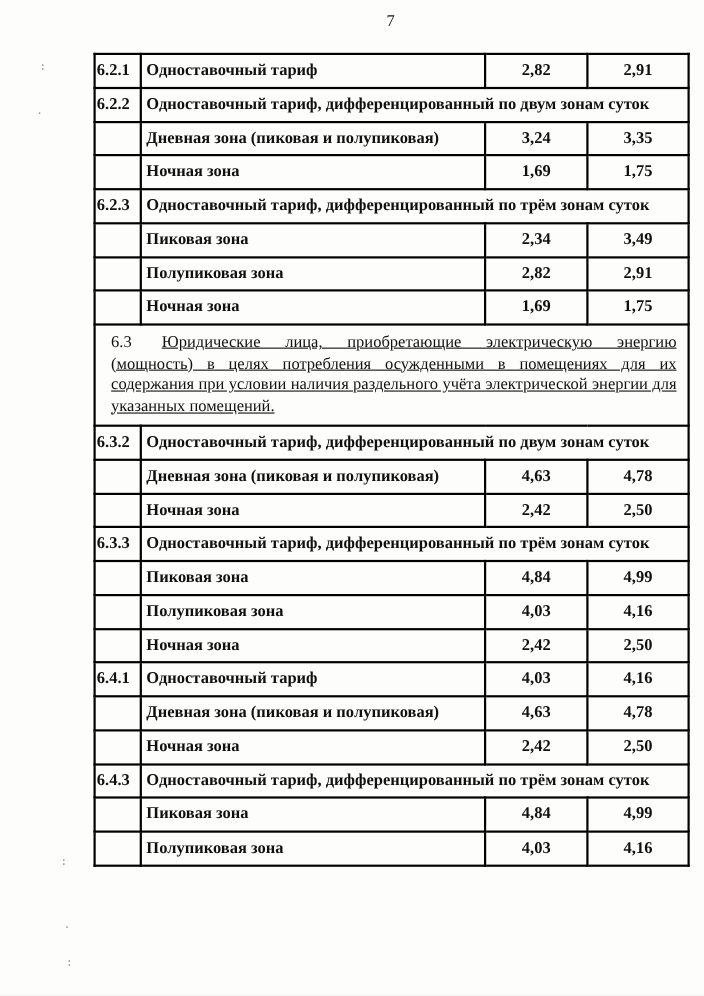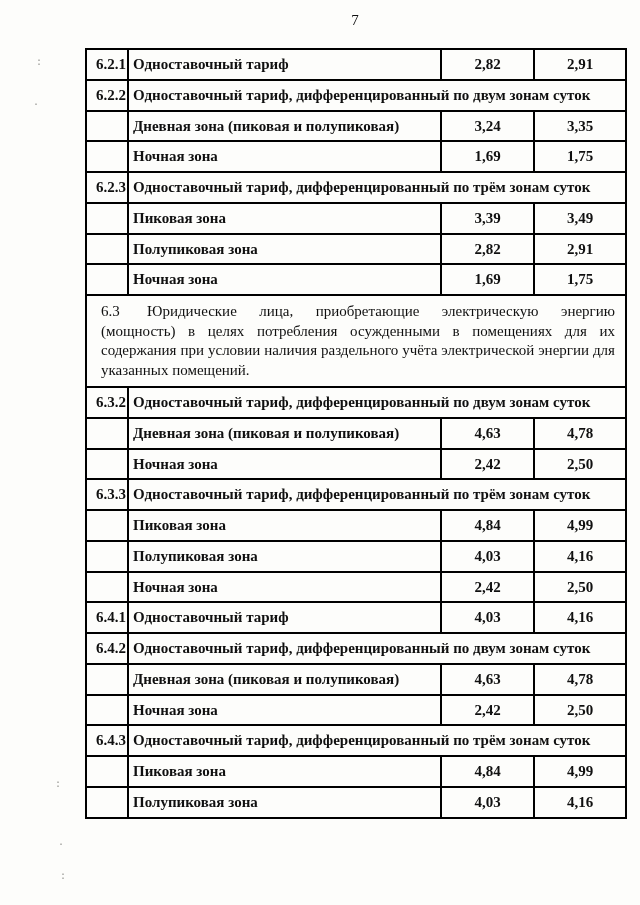--- a/index.html
+++ b/index.html
@@ -31,29 +31,30 @@
   }
   td {
     border: 2px solid #000;
     font-size: 15px;
     font-weight: 700;
     line-height: 1.25;
     padding: 5px 4px;
     vertical-align: middle;
     overflow: hidden;
   }
-  td.num   { text-align: right; padding: 5px 1px; margin-left: 40px; }
+  td.num   { text-align: left; padding: 5px 1px; margin-left: 40px; }
   td.label { text-align: left; padding-left: 4px; }
   td.val   { text-align: center; margin-left: 32px; }
   td.section {
     font-weight: 400;
     text-align: justify;
     padding: 6px 10px 6px 14px;
     vertical-align: top;
     line-height: 1.3;
+    text-decoration: underline;
   }
   .sec-num {
     display: inline-block;
     width: 46px;
     font-weight: 400;
   }
   .artifact {
     position: absolute;
     color: #9a9a96;
     font-size: 10px;
@@ -97,21 +98,21 @@
           <td class="val">1,69</td>
           <td class="val">1,75</td>
         </tr>
         <tr>
           <td class="num">6.2.3</td>
           <td class="label" colspan="3">Одноставочный тариф, дифференцированный по трём зонам суток</td>
         </tr>
         <tr>
           <td class="num"></td>
           <td class="label">Пиковая зона</td>
-          <td class="val">3,39</td>
+          <td class="val">2,34</td>
           <td class="val">3,49</td>
         </tr>
         <tr>
           <td class="num"></td>
           <td class="label">Полупиковая зона</td>
           <td class="val">2,82</td>
           <td class="val">2,91</td>
         </tr>
         <tr>
           <td class="num"></td>
@@ -158,24 +159,20 @@
           <td class="num"></td>
           <td class="label">Ночная зона</td>
           <td class="val">2,42</td>
           <td class="val">2,50</td>
         </tr>
         <tr>
           <td class="num">6.4.1</td>
           <td class="label">Одноставочный тариф</td>
           <td class="val">4,03</td>
           <td class="val">4,16</td>
-        </tr>
-        <tr>
-          <td class="num">6.4.2</td>
-          <td class="label" colspan="3">Одноставочный тариф, дифференцированный по двум зонам суток</td>
         </tr>
         <tr>
           <td class="num"></td>
           <td class="label">Дневная зона (пиковая и полупиковая)</td>
           <td class="val">4,63</td>
           <td class="val">4,78</td>
         </tr>
         <tr>
           <td class="num"></td>
           <td class="label">Ночная зона</td>

